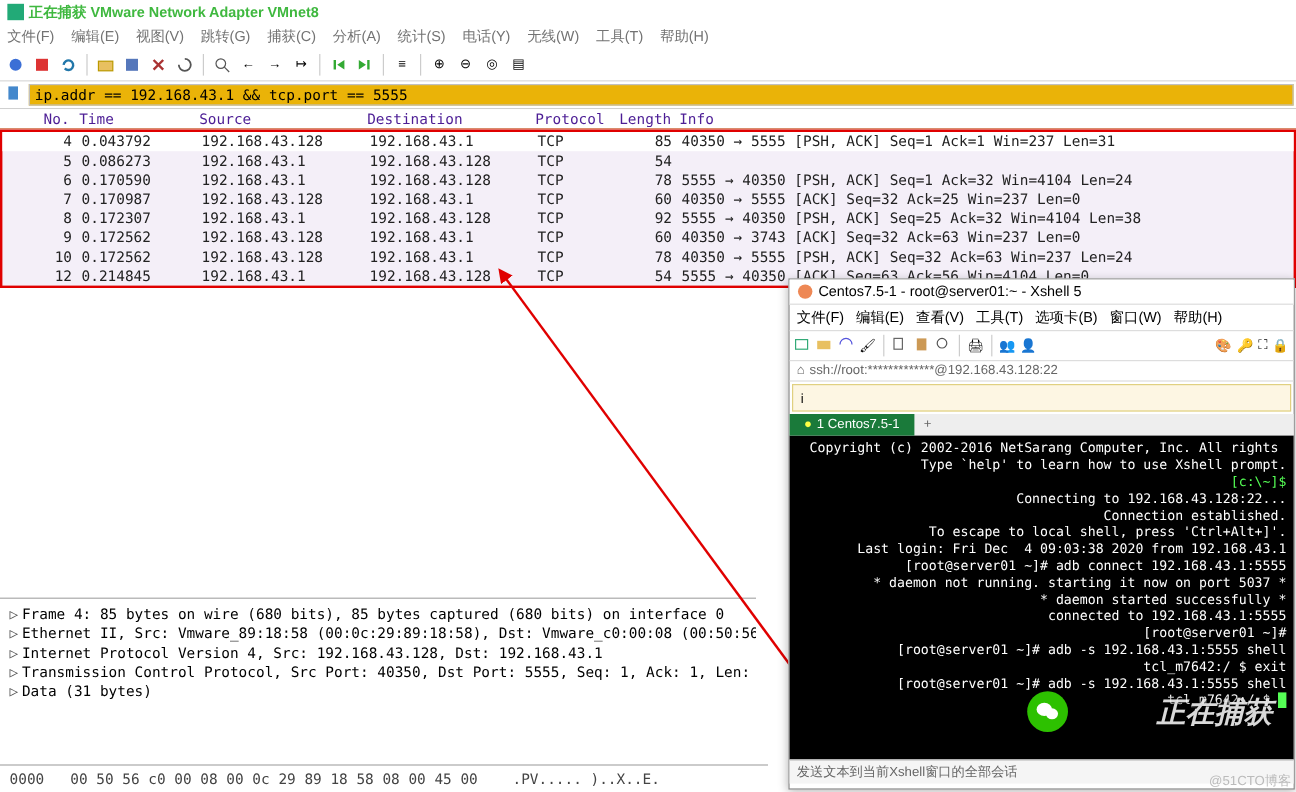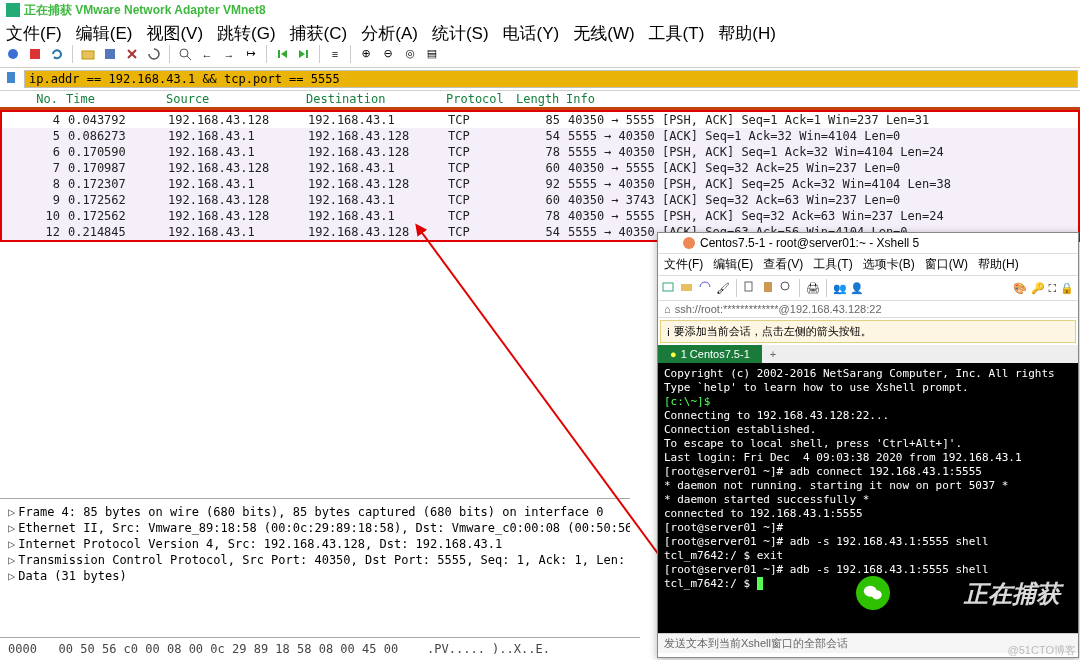--- a/index.html
+++ b/index.html
@@ -1,31 +1,31 @@
 <!DOCTYPE html>
 <html><head>
 <meta charset="utf-8">
 <style>
   * { box-sizing: border-box; margin: 0; padding: 0; }
   body { font-family: "Microsoft YaHei", Arial, sans-serif; font-size: 11px; background: #fff; width: 1080px; height: 660px; position: relative; overflow: hidden; }
   
   .titlebar { height: 20px; padding: 2px 6px; color: #3fb83f; font-weight: bold; font-size: 12px; display:flex; align-items:center; gap:4px;}
-  .menubar { height: 20px; padding: 2px 6px; color: #000000; font-size: 17px; }
+  .menubar { height: 20px; padding: 2px 6px; color: #737373; font-size: 12px; }
   .menubar span { margin-right: 14px; }
   .toolbar { height: 28px; padding: 2px 4px; border-bottom: 1px solid #d0d0d0; display: flex; align-items: center; gap: 4px; }
   .tb-icon { width: 18px; height: 18px; display:inline-flex; align-items:center; justify-content:center; }
   .sep { width:1px; height:18px; background:#ccc; margin:0 2px; }
   
   .filterbar { display: flex; align-items: center; padding: 2px; background: #fff; border-bottom: 1px solid #d0d0d0; }
   .filter-ico { width:18px; height:18px; margin:0 2px; }
   .filter-input { flex:1; border:1px solid #c0c0c0; padding:1px 4px; font-family: Consolas, monospace; font-size:12px; background:#eab308; }
   
   .packet-pane { position: relative; }
   .pkt-header, .pkt-row { display:flex; font-family: Consolas, monospace; font-size: 12px; line-height:16px; padding:0 2px; }
-  .pkt-header { background:#fff; color:#15803d; border-bottom:3px solid #c2410c; }
+  .pkt-header { background:#fff; color:#4c1d95; border-bottom:1px solid #c2410c; }
   .pkt-header > div, .pkt-row > div { padding:0 4px; white-space:nowrap; overflow:hidden; }
   .col-no { width:60px; text-align:right; }
   .col-time { width:100px; }
   .col-src { width:140px; }
   .col-dst { width:140px; }
   .col-proto { width:70px; }
   .col-len { width:50px; text-align:right; }
   .col-info { flex:1; }
   .pkt-body { background:#f4eff8; }
   .pkt-row { color:#222; }
@@ -33,31 +33,31 @@
   .pkt-row.first { background:#fff; }
   
   .details-pane { position:absolute; left:0; top:498px; width:630px; height:130px; border-top:1px solid #aaa; padding:5px 8px; font-family:Consolas,monospace; font-size:12px; line-height:16px; overflow:hidden; }
   .det-line { white-space:nowrap; }
   .tri { color:#555; margin-right:3px; }
   
   .hex-pane { position:absolute; left:0; bottom:0; width:640px; border-top:1px solid #aaa; padding:4px 8px; font-family:Consolas,monospace; font-size:12px; color:#444; }
   
   
   .xshell { position:absolute; left:657px; top:232px; width:422px; height:426px; border:1px solid #888; background:#fff; box-shadow:0 2px 8px rgba(0,0,0,.3); }
-  .xs-title { background:#fff; padding:3px 24px; font-size:12px; display:flex; align-items:center; gap:4px; border-bottom:1px solid #ddd;}
+  .xs-title { background:#fff; padding:3px 6px; font-size:12px; display:flex; align-items:center; gap:4px; border-bottom:1px solid #ddd;}
   .xs-menu { padding:2px 6px; font-size:12px; border-bottom:1px solid #ddd; }
   .xs-menu span { margin-right:10px; }
   .xs-tb { padding:3px 4px; border-bottom:1px solid #ddd; display:flex; align-items:center; gap:4px; }
   .xs-tb svg { width:14px;height:14px; }
   .xs-addr { padding:2px 6px; font-size:11px; color:#666; display:flex; align-items:center; gap:4px; border-bottom:1px solid #ddd;}
   .xs-hint { padding:3px 6px; font-size:11px; background:#fdf6e3; border:1px solid #e0d080; margin:2px; display:flex; align-items:center; gap:4px;}
   .xs-tabs { background:#eee; display:flex; }
   .xs-tab { background:#1a7a3a; color:#fff; padding:3px 12px; font-size:11px; position:relative;}
   .xs-tab-add { padding:3px 8px; color:#666;}
-  .xs-term { background:#000; color:#ddd; font-family:Consolas,monospace; font-size:11px; line-height:14px; padding:4px 6px; height:270px; overflow:hidden; white-space:pre-wrap; word-break:break-all;}
+  .xs-term { background:#000; color:#ddd; font-family:Consolas,monospace; font-size:11px; line-height:14px; padding:4px 6px; height:270px; overflow:hidden; white-space:pre-wrap; word-break:break-all;text-align:right;}
   .xs-term .gr { color:#5f5; }
   .xs-term .wh { color:#fff; }
   .xs-term .cur { background:#5f5; }
   .xs-status { padding:2px 6px; font-size:11px; color:#666; border-top:1px solid #ccc; background:#f5f5f5;}
   
   .arrow-svg { position:absolute; left:390px; top:220px; width:290px; height:360px; pointer-events:none; }
   
   .watermark { position:absolute; right:20px; bottom:50px; color:rgba(255,255,255,.85); font-size:24px; font-family:"Microsoft YaHei"; font-style:italic; font-weight:bold; text-shadow:0 0 4px #000; pointer-events:none; }
   .watermark2 { position:absolute; right:4px; bottom:2px; color:#bbb; font-size:11px; pointer-events:none;}
   .wechat-ico { position:absolute; right:190px; bottom:50px; width:34px; height:34px; border-radius:50%; background:#2dc100; display:flex;align-items:center;justify-content:center; box-shadow:0 0 4px rgba(0,0,0,.4);}
@@ -168,21 +168,20 @@
         <div class="col-len">85</div>
     <div class="col-info">40350 → 5555 [PSH, ACK] Seq=1 Ack=1 Win=237 Len=31</div>
   </div>
   <div class="pkt-row ">
     <div class="col-no">5</div>
         <div class="col-time">0.086273</div>
     <div class="col-src">192.168.43.1</div>
         <div class="col-dst">192.168.43.128</div>
     <div class="col-proto">TCP</div>
         <div class="col-len">54</div>
-    <div class="col-info">5555 → 40350 [ACK] Seq=1 Ack=32 Win=4104 Len=0</div>
   </div>
   <div class="pkt-row ">
     <div class="col-no">6</div>
         <div class="col-time">0.170590</div>
     <div class="col-src">192.168.43.1</div>
         <div class="col-dst">192.168.43.128</div>
     <div class="col-proto">TCP</div>
         <div class="col-len">78</div>
     <div class="col-info">5555 → 40350 [PSH, ACK] Seq=1 Ack=32 Win=4104 Len=24</div>
   </div>
@@ -296,21 +295,20 @@
     <span>🔑</span>
     <span>⛶</span>
     <span>🔒</span>
   </div>
   <div class="xs-addr">
     <span>⌂</span>
     <span>ssh://root:*************@192.168.43.128:22</span>
   </div>
   <div class="xs-hint">
     <span>ℹ</span>
-    <span>要添加当前会话，点击左侧的箭头按钮。</span>
   </div>
   <div class="xs-tabs">
     <div class="xs-tab">
       <span style="color:#ff4;margin-right:4px">●</span><span>1 Centos7.5-1</span>
     </div>
     <div class="xs-tab-add">+</div>
   </div>
   <div class="xs-term" id="xs-term"><div><span class="wh">Copyright (c) 2002-2016 NetSarang Computer, Inc. All rights </span></div><div><span class=""></span></div><div><span class="wh">Type `help' to learn how to use Xshell prompt.</span></div><div><span class="gr">[c:\~]$</span></div><div><span class=""></span></div><div><span class="wh">Connecting to 192.168.43.128:22...</span></div><div><span class="wh">Connection established.</span></div><div><span class="wh">To escape to local shell, press 'Ctrl+Alt+]'.</span></div><div><span class=""></span></div><div><span class="wh">Last login: Fri Dec  4 09:03:38 2020 from 192.168.43.1</span></div><div><span class="wh">[root@server01 ~]# adb connect 192.168.43.1:5555</span></div><div><span class="wh">* daemon not running. starting it now on port 5037 *</span></div><div><span class="wh">* daemon started successfully *</span></div><div><span class="wh">connected to 192.168.43.1:5555</span></div><div><span class="wh">[root@server01 ~]#</span></div><div><span class="wh">[root@server01 ~]# adb -s 192.168.43.1:5555 shell</span></div><div><span class="wh">tcl_m7642:/ $ exit</span></div><div><span class="wh">[root@server01 ~]# adb -s 192.168.43.1:5555 shell</span></div><div><span class="wh">tcl_m7642:/ $ </span><span class="cur">&nbsp;</span></div></div>
   <div class="xs-status">发送文本到当前Xshell窗口的全部会话</div>
 </div>

